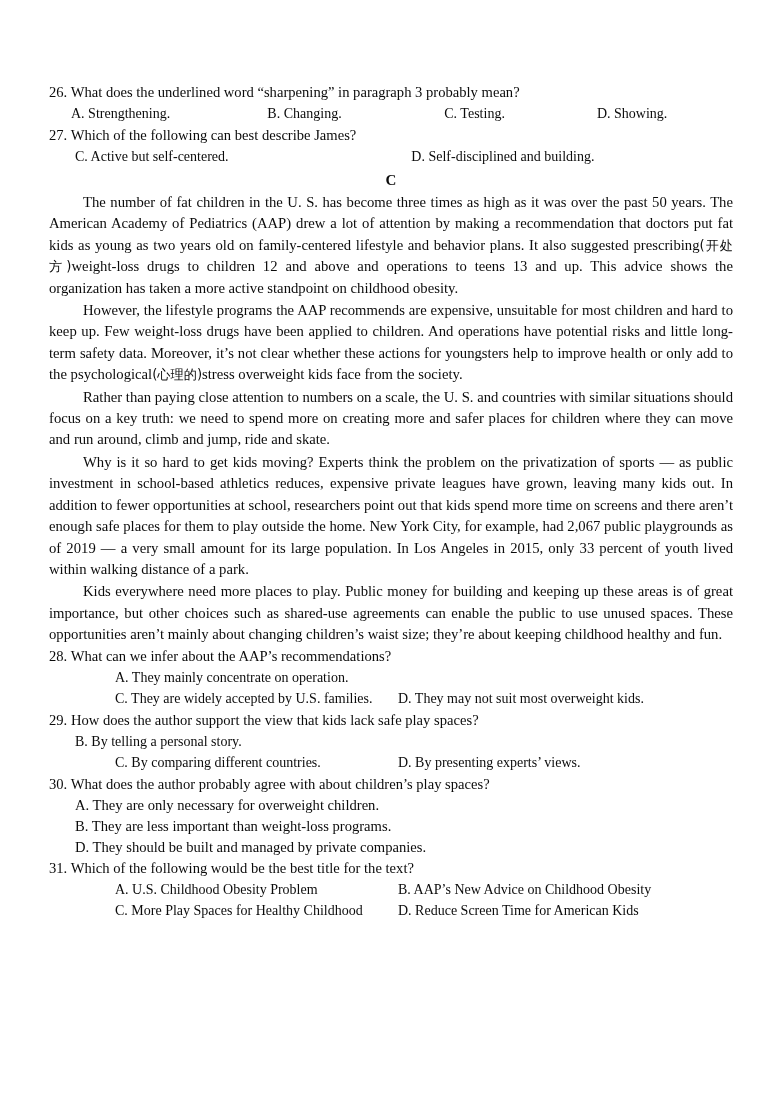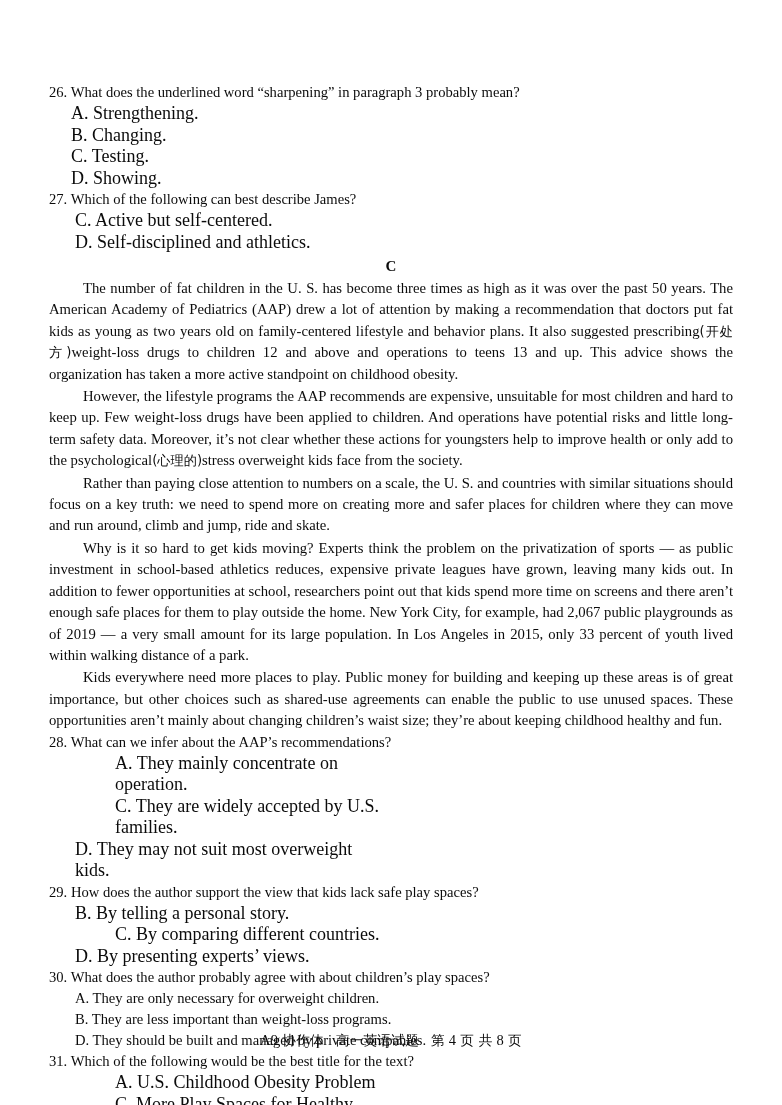--- a/index.html
+++ b/index.html
@@ -29,23 +29,22 @@
     top: 82px;
     width: 684px;
   }
   .q-line {
     font-size: 14.6px;
     line-height: 21px;
     white-space: nowrap;
   }
   .opt-row {
     display: flex;
-    font-size: 18px;
+    font-size: 14px;
     line-height: 21.5px;
-    flex-direction: column;
   }
   .opt-row .col {
     display: block;
   }
   .indent-1 { padding-left: 22px; }
   .indent-2 { padding-left: 26px; }
 
   .w-a { width: 202px; }
   .w-b { width: 182px; }
   .w-c { width: 157px; }
@@ -110,21 +109,21 @@
       <span class="col w-c">C. Testing.</span>
       <span class="col w-d">D. Showing.</span>
     </div>
 
     <div class="q-line">
       <span>27.</span>
       <span>Which of the following can best describe James?</span>
     </div>
     <div class="opt-row indent-2">
       <span class="col w-half-a">C. Active but self-centered.</span>
-      <span class="col w-half-b">D. Self-disciplined and athletics.</span>
+      <span class="col w-half-b">D. Self-disciplined and building.</span>
     </div>
 
     <div class="center-letter">C</div>
 
     <p class="para">The number of fat children in the U. S. has become three times as high as it was over the past 50 years. The American Academy of Pediatrics (AAP) drew a lot of attention by making a recommendation that doctors put fat kids as young as two years old on family-centered lifestyle and behavior plans. It also suggested prescribing<span class="cn">(开处方)</span>weight-loss drugs to children 12 and above and operations to teens 13 and up. This advice shows the organization has taken a more active standpoint on childhood obesity.</p>
     <p class="para gap">However, the lifestyle programs the AAP recommends are expensive, unsuitable for most children and hard to keep up. Few weight-loss drugs have been applied to children. And operations have potential risks and little long-term safety data. Moreover, it’s not clear whether these actions for youngsters help to improve health or only add to the psychological<span class="cn">(心理的)</span>stress overweight kids face from the society.</p>
     <p class="para gap">Rather than paying close attention to numbers on a scale, the U. S. and countries with similar situations should focus on a key truth: we need to spend more on creating more and safer places for children where they can move and run around, climb and jump, ride and skate.</p>
     <p class="para gap">Why is it so hard to get kids moving? Experts think the problem on the privatization of sports — as public investment in school-based athletics reduces, expensive private leagues have grown, leaving many kids out. In addition to fewer opportunities at school, researchers point out that kids spend more time on screens and there aren’t enough safe places for them to play outside the home. New York City, for example, had 2,067 public playgrounds as of 2019 — a very small amount for its large population. In Los Angeles in 2015, only 33 percent of youth lived within walking distance of a park.</p>
     <p class="para gap">Kids everywhere need more places to play. Public money for building and keeping up these areas is of great importance, but other choices such as shared-use agreements can enable the public to use unused spaces. These opportunities aren’t mainly about changing children’s waist size; they’re about keeping childhood healthy and fun.</p>
 
@@ -159,33 +158,22 @@
     <div class="q-line indent-2">A. They are only necessary for overweight children.</div>
     <div class="q-line indent-2">B. They are less important than weight-loss programs.</div>
     <div class="q-line indent-2">D. They should be built and managed by private companies.</div>
 
     <div class="q-line">
       <span>31.</span>
       <span>Which of the following would be the best title for the text?</span>
     </div>
     <div class="opt-row indent-2">
       <span class="col w-h2-a">A. U.S. Childhood Obesity Problem</span>
+      <span class="col w-h2-b">B. AAP’s New Advice on Childhood Obesity</span>
     </div>
     <div class="opt-row indent-2">
       <span class="col w-h2-a">C. More Play Spaces for Healthy Childhood</span>
       <span class="col w-h2-b">D. Reduce Screen Time for American Kids</span>
     </div>
 
   </div>
 
-  <div class="footer">
-    <span>A9</span>
-    <span class="cnf">协作体</span>
-    &nbsp;
-    <span class="cnf">高一英语试题</span>
-    &nbsp;
-    <span class="cnf">第</span>
-    <span>4</span>
-    <span class="cnf">页 共</span>
-    <span>8</span>
-    <span class="cnf">页</span>
-  </div>
 </div>
 
 </body></html>

